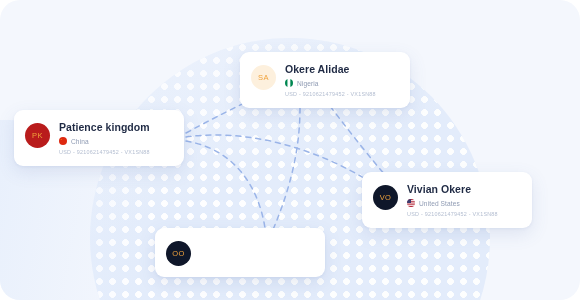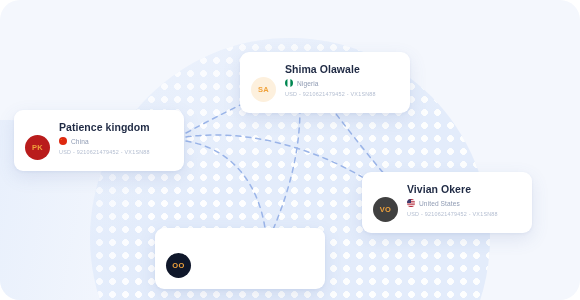--- a/index.html
+++ b/index.html
@@ -48,22 +48,22 @@
     border-radius:9px;
     box-shadow:0 6px 18px rgba(74,104,160,.13), 0 1px 3px rgba(74,104,160,.08);
     display:flex;align-items:flex-start;
     padding:10px 14px 11px 11px;
     box-sizing:border-box;
   }
   .avatar{
     width:25px;height:25px;border-radius:50%;
     flex:0 0 25px;
     display:flex;align-items:center;justify-content:center;
-    font-size:7.5px;font-weight:bold;letter-spacing:.4px;
-    margin-top:15px;margin-right:9px;text-align:center;
+    font-size:7.5px;font-weight:normal;letter-spacing:.4px;
+    margin-top:3px;margin-right:9px;text-align:center;
   }
   .card-body{flex:1 1 auto;min-width:0;padding-top:1px;}
   .cname{
     font-size:10.5px;font-weight:bold;color:#1f2a44;
     letter-spacing:.05px;line-height:13px;white-space:nowrap;
   }
   .crow{
     display:flex;align-items:center;gap:4px;margin-top:3px;
   }
   .country{
@@ -102,21 +102,21 @@
       <path d="M300 108 C 300 150, 290 190, 272 232"></path>
       <path d="M330 106 C 352 135, 372 160, 386 176"></path>
     </g>
   </svg>
 
   <div class="card" id="card-shima">
     <div class="avatar" style="background:#fdf0dd;color:#f0a23c;">
       <span>SA</span>
     </div>
     <div class="card-body">
-      <div class="cname">Shima Olawale</div>
+      <div class="cname">Okere Alidae</div>
       <div class="crow">
         <span class="flag">
           <svg viewBox="0 0 12 12">
               <rect width="4" height="12" fill="#008751"></rect>
               <rect x="4" width="4" height="12" fill="#ffffff"></rect>
               <rect x="8" width="4" height="12" fill="#008751"></rect>
             </svg>
         </span>
         <span class="country">Nigeria</span>
       </div>
@@ -137,21 +137,21 @@
               <polygon points="3.2,3 3.8,4.6 2.4,3.7 4,3.7 2.6,4.6" fill="#ffde00"></polygon>
             </svg>
         </span>
         <span class="country">China</span>
       </div>
       <div class="acct">USD - 9210621479452 - VX1SN88</div>
     </div>
   </div>
 
   <div class="card" id="card-vivian">
-    <div class="avatar" style="background:#404040;color:#f0a23c;">
+    <div class="avatar" style="background:#0f172a;color:#f0a23c;">
       <span>VO</span>
     </div>
     <div class="card-body">
       <div class="cname">Vivian Okere</div>
       <div class="crow">
         <span class="flag">
           <svg viewBox="0 0 12 12">
             <rect width="12" height="12" fill="#ffffff"></rect>
             <g fill="#b22234">
                 <rect y="0" width="12" height="1.7"></rect>

